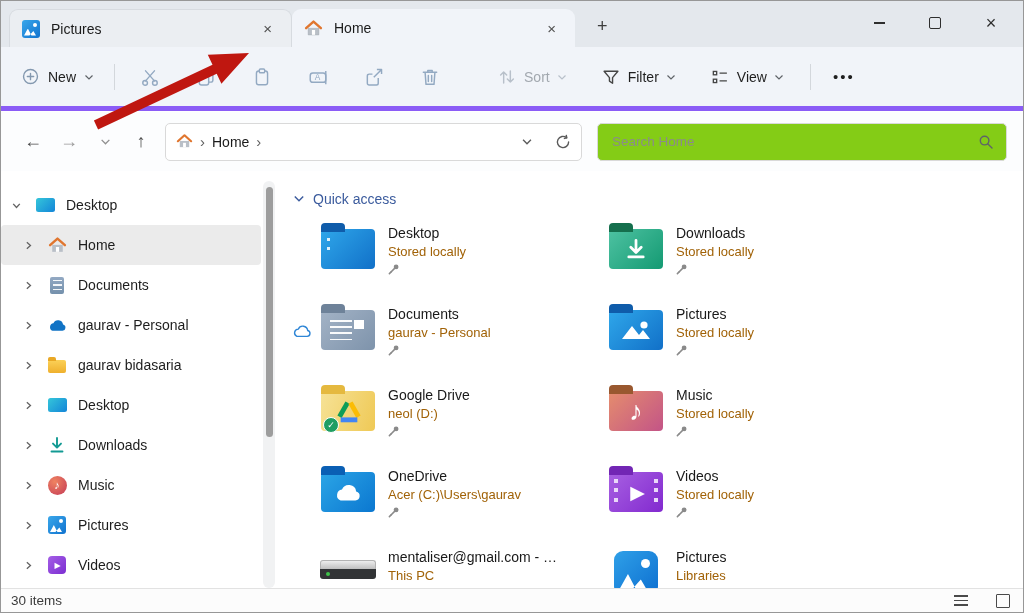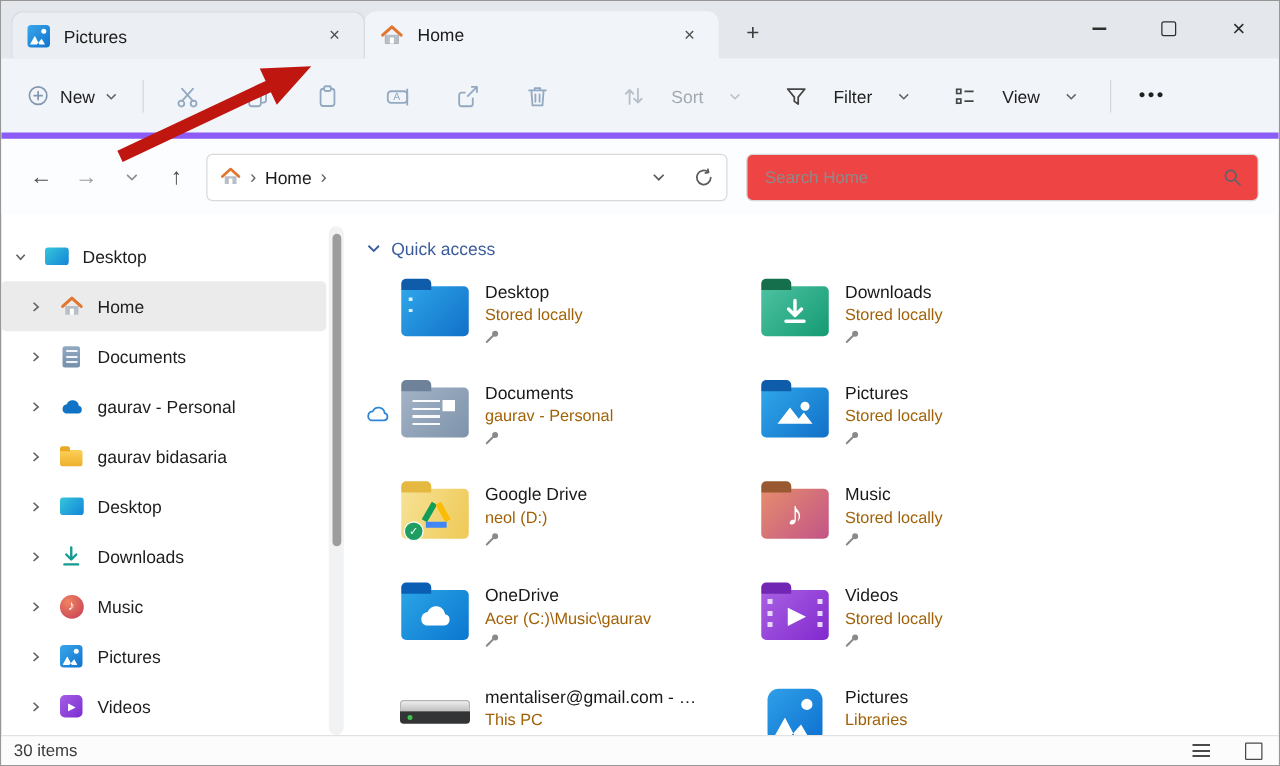--- a/index.html
+++ b/index.html
@@ -31,36 +31,36 @@
     clip-path:polygon(32% 0,62% 100%,100% 100%,78% 35%,65% 60%,45% 100%,0 100%);}
   .homeico{width:19px;height:19px;flex:0 0 auto;}
 
   
   .toolbar{position:absolute;top:46px;left:0;right:0;height:64px;background:#f1f4f9;
     border-bottom:5px solid #8b5cf6;display:flex;align-items:center;padding:0 16px;box-sizing:border-box;}
   .tbtext{font-size:14px;color:#1f1f1f;}
   .tb-new{display:flex;align-items:center;gap:8px;padding:6px 4px;}
   .tbdivider{width:1px;height:26px;background:#d3d7dc;margin:0 16px;}
   .actbtn{width:38px;height:38px;display:flex;align-items:center;justify-content:center;margin-right:18px;}
-  .ddbtn{display:flex;align-items:center;gap:20px;padding:6px 4px;}
+  .ddbtn{display:flex;align-items:center;gap:7px;padding:6px 4px;}
   .ddbtn.disabled .tbtext{color:#a2a8af;}
   .morebtn{font-size:15px;letter-spacing:2px;color:#1f1f1f;padding:4px 8px;}
 
   
   .navrow{position:absolute;top:111px;left:0;right:0;height:59px;background:#fcfdfe;
     display:flex;align-items:center;padding:0 14px;box-sizing:border-box;}
   .navbtn{width:36px;height:34px;display:flex;align-items:center;justify-content:center;
     font-size:18px;color:#4c4c4c;}
   .navbtn.dim{color:#9a9a9a;}
   .addrbar{width:417px;height:38px;background:#fff;border:1px solid #d9d9d9;border-radius:5px;
     display:flex;align-items:center;padding:0 10px;box-sizing:border-box;margin-left:6px;}
   .crumbsep{color:#5f5f5f;font-size:15px;margin:0 7px;}
   .crumbtext{font-size:14px;color:#1b1b1b;}
   .addrspacer{flex:1;}
-  .searchbar{flex:1;height:38px;background:#ef4444;border:1px solid #d9d9d9;border-radius:5px;
+  .searchbar{flex:1;height:38px;background:#84cc16;border:1px solid #d9d9d9;border-radius:5px;
     display:flex;align-items:center;padding:0 12px;box-sizing:border-box;margin-left:15px;margin-right:2px;}
   .searchbar input{flex:1;border:none;outline:none;font-size:13.5px;color:#333;background:transparent;
     font-family:"Liberation Sans",sans-serif;}
   .searchbar input::placeholder{color:#8b8b8b;}
 
   
   .content{position:absolute;top:170px;left:0;right:0;bottom:24px;display:flex;overflow:hidden;}
   .sidebar{width:280px;flex:0 0 auto;position:relative;padding-top:14px;box-sizing:border-box;overflow:hidden;}
   .srow{height:40px;display:flex;align-items:center;margin-right:20px;border-radius:4px;}
   .srow .chev{margin-left:10px;flex:0 0 auto;}
@@ -558,21 +558,21 @@
               <div class="bfold bf-sky">
             <span class="bglyph">
                   <svg width="32" height="20" viewBox="0 0 20 13">
                     <path d="M5.2 12 h9.6 a3 3 0 0 0 .5-5.9 a4.8 4.8 0 0 0 -9.2-1.2 a3.7 3.7 0 0 0 -.9 7.1 z" fill="#fff"></path>
                   </svg>
                 </span>
           </div>
             </div>
           <div class="tmeta">
             <div class="tname">OneDrive</div>
-            <div class="tsub">Acer (C:)\Music\gaurav</div>
+            <div class="tsub">Acer (C:)\Users\gaurav</div>
             <svg class="pin" width="12" height="12" viewBox="0 0 12 12">
                 <g stroke="#8a8a8a" stroke-width="1.6" stroke-linecap="round">
                   <line x1="3" y1="9" x2="7.6" y2="4.4"></line>
                   <line x1="1.4" y1="10.6" x2="3" y2="9"></line>
                 </g>
                 <circle cx="8.1" cy="3.9" r="2.4" fill="#8a8a8a"></circle>
               </svg>
           </div>
         </div>
 

